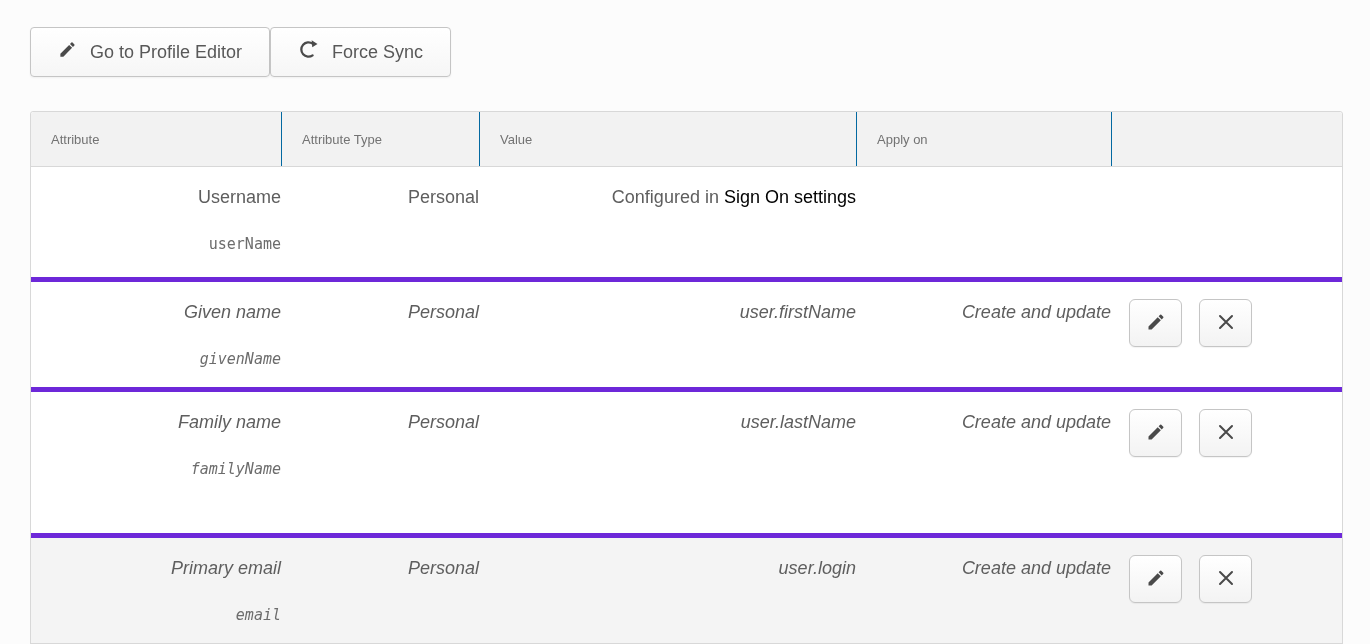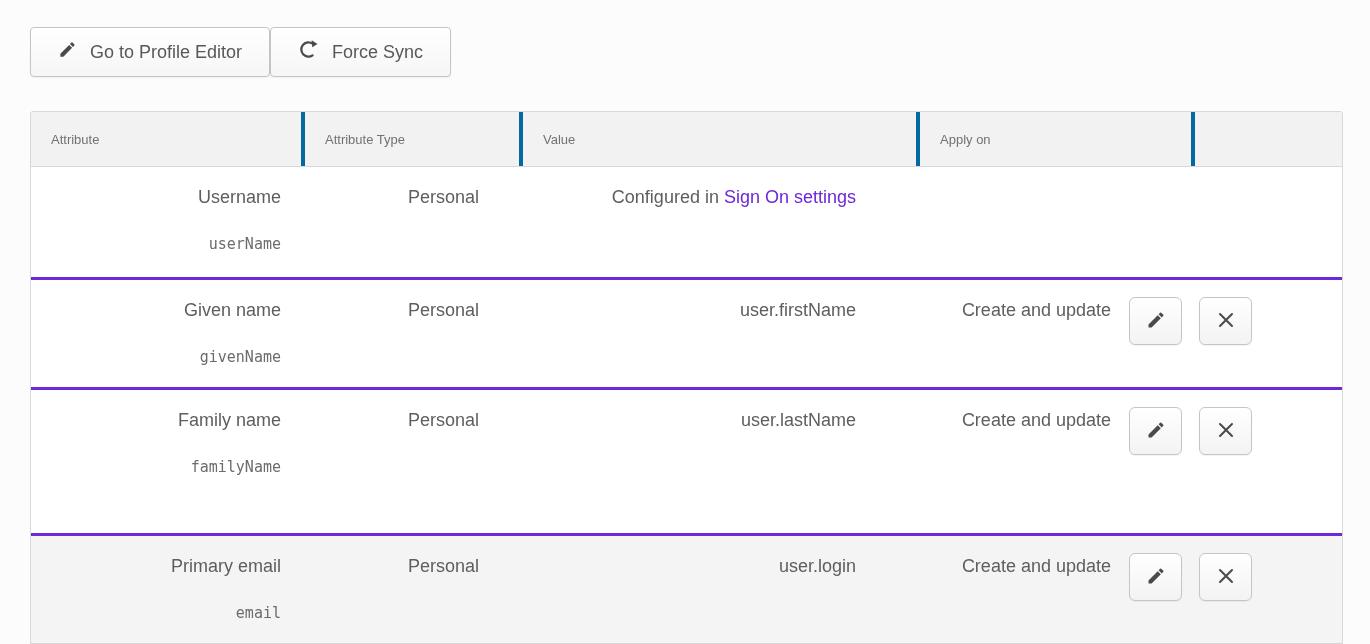--- a/index.html
+++ b/index.html
@@ -31,34 +31,34 @@
   }
   .thead {
     display: flex; height: 55px;
     background: #f2f2f2; border-bottom: 1px solid #d8d8d8;
     border-radius: 3px 3px 0 0;
   }
   .th {
     display: flex; align-items: center; padding-left: 20px;
     font-size: 13px; color: #737373;
   }
-  .th + .th { border-left: 4px solid #0369a1; margin-left: 20px; }
+  .th + .th { border-left: 1px solid #0369a1; }
   .c1 { width: 250px; } .c2 { width: 198px; } .c3 { width: 377px; }
   .c4 { width: 255px; } .c5 { flex: 1; }
 
   .row { display: flex; min-height: 110px; background: #ffffff; }
-  .row + .row { border-top: 3px solid #6d28d9; }
+  .row + .row { border-top: 5px solid #6d28d9; font-style: italic; }
   .row.highlight { background: #f4f4f4; margin-top: 36px; }
   .td { padding: 20px 0 0 20px; font-size: 18px; color: #5e5e5e; text-align: right; }
   .attr-name {
     margin-top: 27px;
     font-family: "DejaVu Sans Mono", monospace;
     font-size: 15px; color: #6c6c6c;
   }
-  .link { color: #6d28d9; text-decoration: none; cursor: pointer; }
+  .link { color: #000000; text-decoration: none; cursor: pointer; }
 
   .actions { display: flex; gap: 17px; padding: 17px 0 0 18px; }
   .icon-btn {
     width: 53px; height: 48px;
     display: flex; align-items: center; justify-content: center;
     background: linear-gradient(#ffffff, #f3f3f3);
     border: 1px solid #c5c5c5; border-radius: 6px;
     box-shadow: 0 1px 1px rgba(0,0,0,0.05);
     cursor: pointer;
   }

